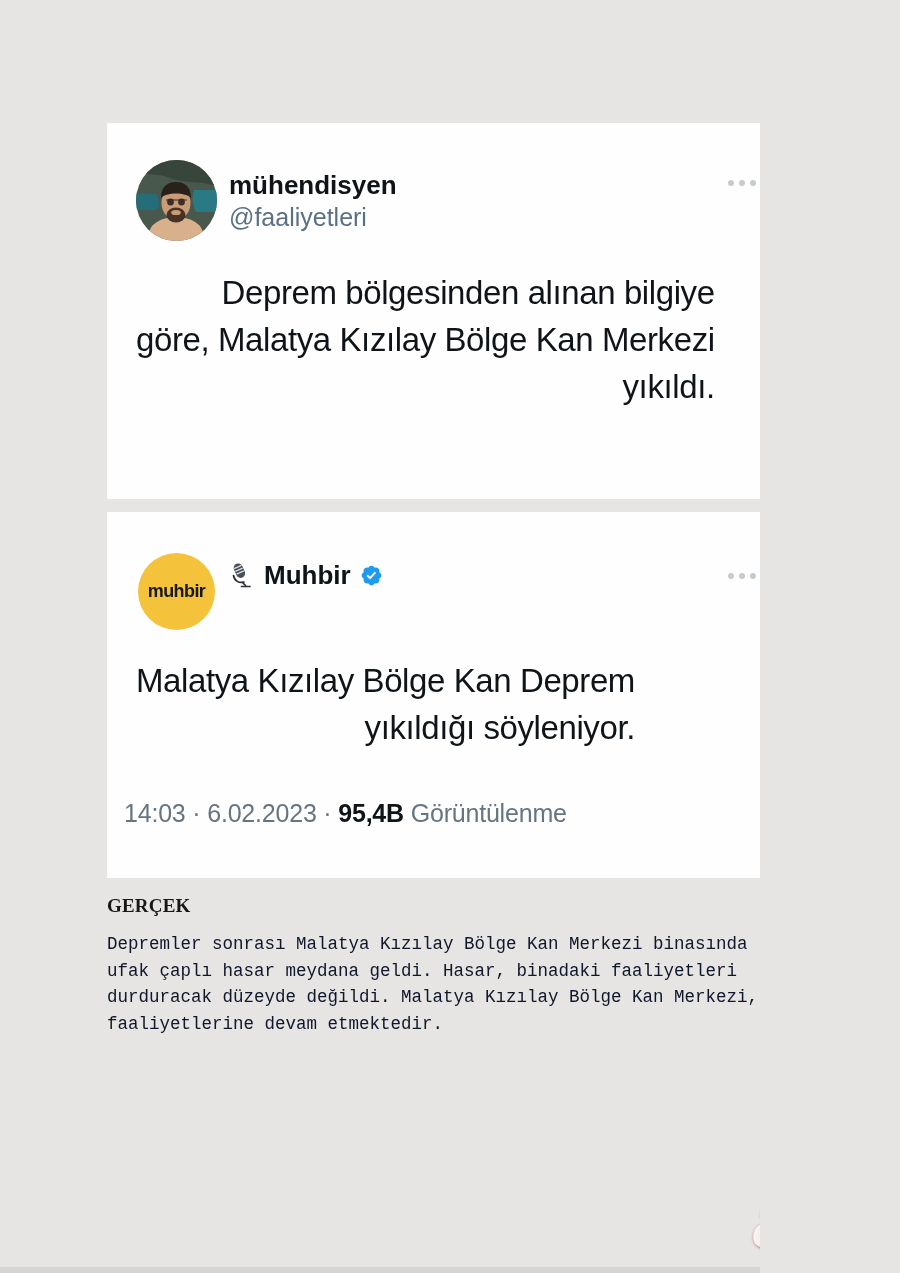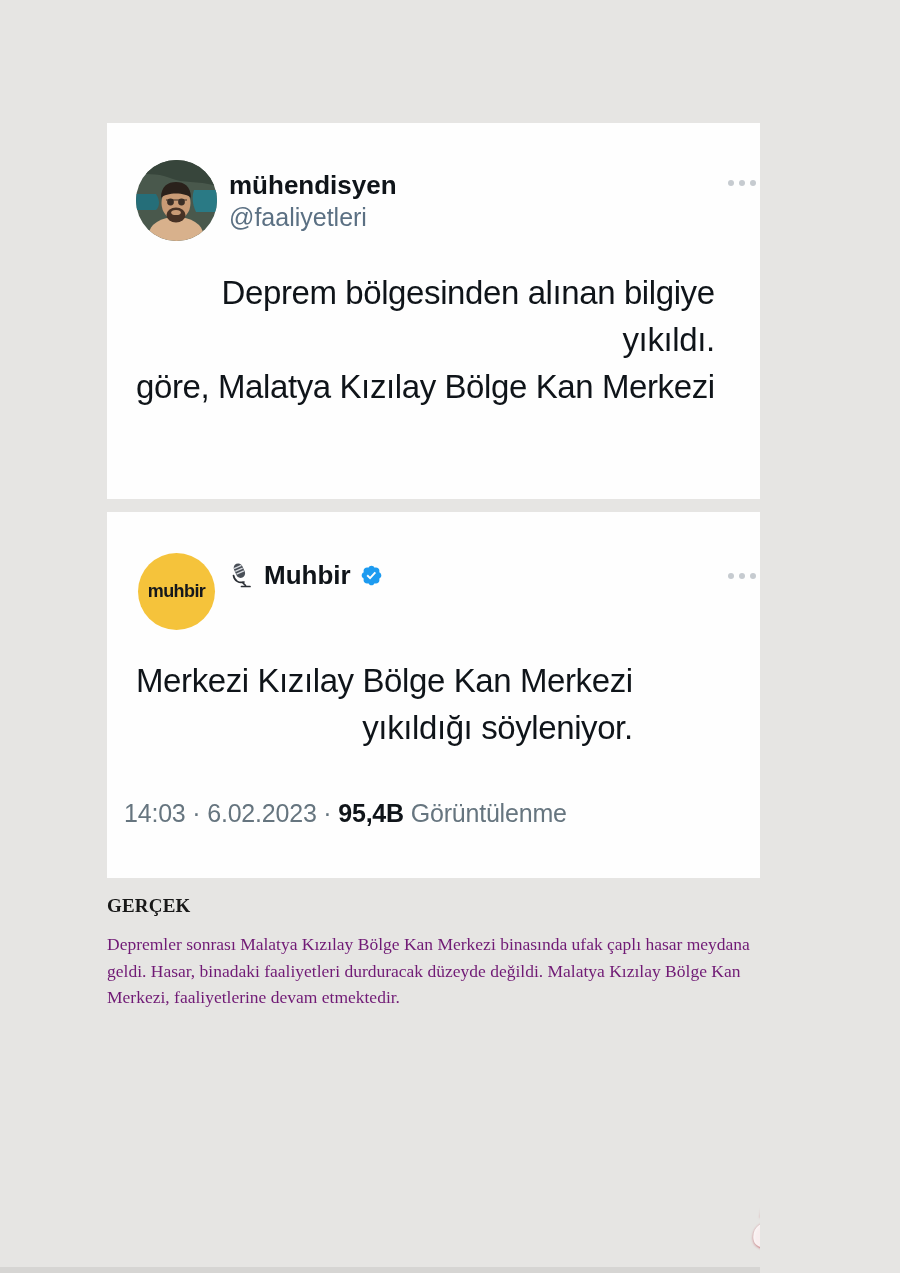--- a/index.html
+++ b/index.html
@@ -37,22 +37,22 @@
   .hashtag{position:absolute;top:300px;left:29px;font-size:33px;letter-spacing:-0.4px;color:#4b92c8;}
 
   .meta{position:absolute;top:287px;left:17px;font-size:25px;color:#66757f;letter-spacing:-0.2px;}
   .meta .views{font-weight:bold;color:#0f1419;}
 
   .scroll-thumb{position:absolute;top:28px;right:1px;width:5px;height:337px;background:#6f6f6f;border-radius:3px;}
 
   
   .fact-heading{position:absolute;top:895px;left:107px;font-family:"Liberation Serif",serif;
                 font-weight:bold;font-size:19px;color:#181818;letter-spacing:0.2px;}
-  .fact-body{position:absolute;top:931px;left:107px;width:658px;font-family:Liberation Serif, serif;
-             font-size:17.5px;line-height:26.5px;color:#701a75;margin:0;}
+  .fact-body{position:absolute;top:931px;left:107px;width:658px;font-family:Liberation Mono, monospace;
+             font-size:17.5px;line-height:26.5px;color:#0f172a;margin:0;}
 
   
   .watermark{position:absolute;left:742px;top:1186px;width:156px;height:86px;
              font-family:"DejaVu Sans",sans-serif;pointer-events:none;}
   .wm-a{position:absolute;left:10px;top:-2px;font-style:italic;font-weight:bold;font-size:74px;line-height:1;
         color:rgba(255,255,255,0.88);
         text-shadow:2px 2px 2px rgba(193,84,92,0.55),-1px 1px 2px rgba(193,84,92,0.35),1px -1px 2px rgba(193,84,92,0.30);}
   .wm-page{position:absolute;left:34px;top:28px;font-family:"Liberation Serif",serif;font-size:11px;color:#38302f;text-decoration:underline;}
   .wm-line{position:absolute;left:20px;top:55px;font-weight:bold;font-size:26px;white-space:nowrap;letter-spacing:0.5px;}
   .wm-hbr{color:rgba(255,255,255,0.92);background:rgba(196,86,94,0.42);padding:13px 3px 2px;border-radius:2px;
@@ -85,22 +85,22 @@
     </div>
     <div class="display-name">mühendisyen</div>
     <div class="user-handle">@faaliyetleri</div>
     <div class="more" title="ellipsis-three-dots">
       <i></i>
         <i></i>
         <i></i>
     </div>
     <div class="tweet-body">
       <div>Deprem bölgesinden alınan bilgiye</div>
+      <div>göre, Malatya Kızılay Bölge Kan Merkezi</div>
       <div>yıkıldı.</div>
-      <div>göre, Malatya Kızılay Bölge Kan Merkezi</div>
     </div>
   </div>
 
   <div class="card card--two">
     <div class="avatar avatar--muhbir">
       <span class="logo-text">muhbir</span>
     </div>
     <div class="name-row">
       <svg viewBox="0 0 30 30" width="30" height="30">
         <g transform="rotate(-24 15 12)">
@@ -115,21 +115,21 @@
       <svg viewBox="0 0 24 24" width="23" height="23">
         <path fill="#1d9bf0" d="M22.25 12c0-1.43-.88-2.67-2.19-3.34.46-1.39.2-2.9-.81-3.91s-2.52-1.27-3.91-.81C14.67 2.63 13.43 1.75 12 1.75s-2.67.88-3.33 2.19c-1.4-.46-2.91-.2-3.92.81s-1.26 2.52-.8 3.91c-1.31.67-2.2 1.91-2.2 3.34s.89 2.67 2.2 3.34c-.46 1.39-.21 2.9.8 3.91s2.52 1.26 3.91.81c.67 1.31 1.91 2.19 3.34 2.19s2.67-.88 3.34-2.19c1.39.45 2.9.2 3.91-.81s1.27-2.52.81-3.91c1.31-.67 2.19-1.91 2.19-3.34zm-11.71 4.2L6.8 12.46l1.41-1.42 2.26 2.26 4.8-5.23 1.47 1.36-6.2 6.77z"></path>
       </svg>
     </div>
     <div class="more" title="ellipsis-three-dots">
       <i></i>
         <i></i>
         <i></i>
     </div>
     <div class="tweet-body">
-      <div>Merkezi Kızılay Bölge Kan Merkezi</div>
+      <div>Malatya Kızılay Bölge Kan Deprem</div>
       <div>yıkıldığı söyleniyor.</div>
     </div>
     <div class="meta"><span>14:03 · 6.02.2023 · </span><span class="views">95,4B</span><span> Görüntülenme</span></div>
     <div class="scroll-thumb"></div>
   </div>
 
   <div class="fact-heading">GERÇEK</div>
   <p class="fact-body">Depremler sonrası Malatya Kızılay Bölge Kan Merkezi binasında ufak çaplı hasar meydana geldi. Hasar, binadaki faaliyetleri durduracak düzeyde değildi. Malatya Kızılay Bölge Kan Merkezi, faaliyetlerine devam etmektedir.</p>
 
   <div class="watermark">

